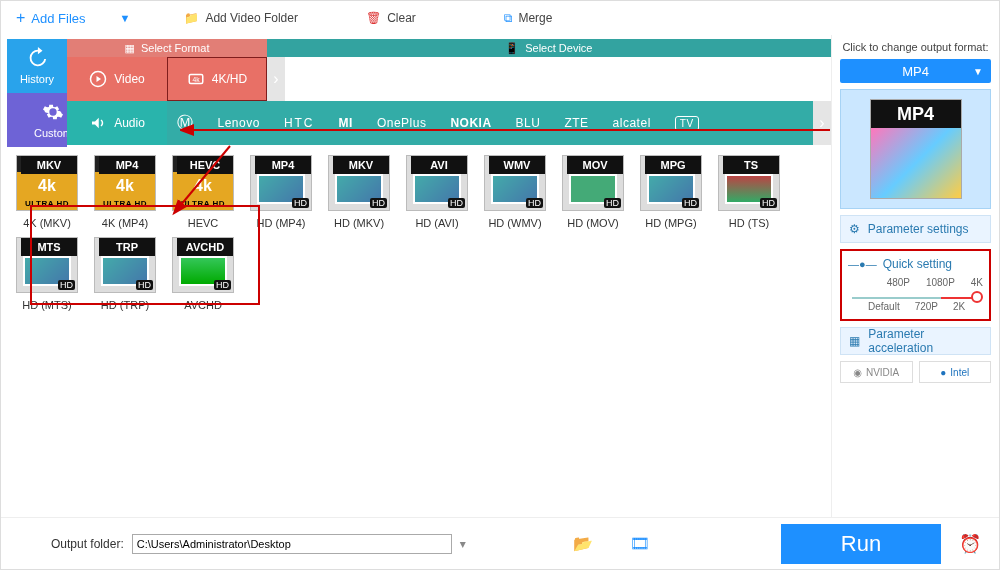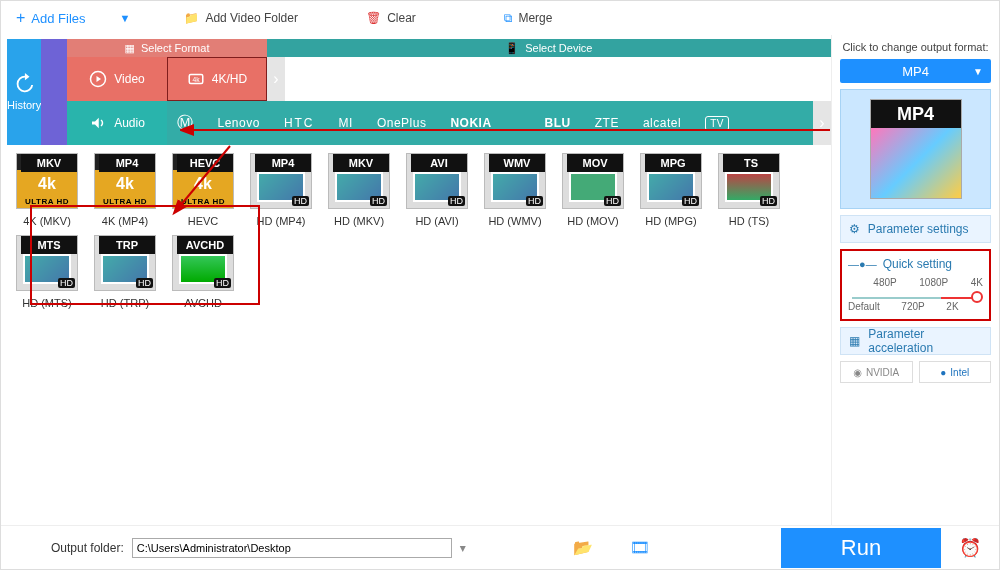--- a/index.html
+++ b/index.html
@@ -18,21 +18,21 @@
   .toolbar { height: 28px; margin: 6px 5px 0 5px; display: flex; align-items: center; gap: 14px; padding: 0 10px 6px 10px; }
   .tbtn { display: flex; align-items: center; gap: 6px; font-size: 12px; color: #444; cursor: pointer; }
   .tbtn.add-files { color: #1e90ff; font-size: 13px; }
   .tb-caret { color: #1e90ff; margin: 0 40px 0 20px; font-size: 11px; }
 
   
   .main { flex: 1 1 auto; display: flex; }
   .left-wrap { flex: 1; display: flex; flex-direction: column; margin: 4px 0 0 6px; }
   .format-band { display: flex; }
 
-  .sidecol { width: 60px; display: flex; flex-direction: row; text-align: right; }
+  .sidecol { width: 60px; display: flex; flex-direction: column; text-align: right; }
   .sidetab { flex: 1; display: flex; flex-direction: column; align-items: center; justify-content: center; color: #fff; gap: 4px; padding: 8px 0; }
   .sidetab.history { background: #29a3eb; }
   .sidetab.custom  { background: #6e63d6; padding-left: 32px; }
   .sidetab svg { width: 22px; height: 22px; fill: #fff; }
   .sidetab span { font-size: 11px; }
 
   .format-area { flex: 1; }
   .fmt-header { display: flex; height: 18px; font-size: 11px; color: #fff; }
   .fmt-header .hdr { flex: 1; display: flex; align-items: center; justify-content: center; gap: 6px; }
   .fmt-header .hdr.sf { background: #e27e76; flex: 0 0 200px; }
@@ -74,30 +74,30 @@
   .out-sel { height: 24px; background:#1e90ff;color:#fff;display:flex;align-items:center;justify-content:center;border-radius:2px;position:relative;font-size:13px;}
   .out-sel .caret{position:absolute;right:8px;font-size:10px;}
   .out-preview { height: 120px; background:#cbe7ff; border:1px solid #a7d3f5; display:flex;align-items:center;justify-content:center; }
   .out-preview-inner{width:92px;height:100px;border:1px solid #aaa;background:#eee;display:flex;flex-direction:column;overflow:hidden;}
   .out-preview-inner .top{height:28px;background:#111;color:#fff;font-size:18px;font-weight:bold;display:flex;align-items:center;justify-content:center;}
   .out-preview-inner .pic{flex:1;background:linear-gradient(135deg,#f7b,#6cf,#fc4);}
   .rp-btn { height:28px;border:1px solid #cfe3f5;background:#eaf4ff;display:flex;align-items:center;gap:8px;padding:0 8px;color:#2a7ab0;font-size:12px;cursor:pointer;}
   .quick { border:2px solid #cc0000; padding:6px 6px 8px 6px; }
   .quick-title{display:flex;align-items:center;gap:6px;color:#2a7ab0;font-size:12px;margin-bottom:6px;}
   .quick-scale{position:relative;height:34px;}
-  .qs-row{display:flex;justify-content:space-between;font-size:10px;color:#666;}
+  .qs-row{display:flex;justify-content:space-between;font-size:10px;color:#666;margin-left:20px;}
   .qs-line{position:absolute;left:4px;right:4px;top:20px;height:2px;background:#9cc;}
   .qs-line .fill{position:absolute;left:70%;right:0;top:0;height:2px;background:#e33;}
   .qs-knob{position:absolute;right:0;top:14px;width:12px;height:12px;border-radius:50%;border:2px solid #e33;background:#fff;}
   .hw-row{display:flex;gap:6px;}
   .hw-row .b{flex:1;border:1px solid #ddd;height:22px;display:flex;align-items:center;justify-content:center;gap:4px;font-size:10px;color:#888;}
   .hw-row .b.intel{color:#1e73be;}
 
   
-  .bottombar { height: 44px; border-top:1px solid #eee; display:flex;align-items:center;padding:0 6px 0 50px;gap:8px;}
+  .bottombar { height: 52px; border-top:1px solid #eee; display:flex;align-items:center;padding:0 6px 0 50px;gap:8px;}
   .of-label{font-size:12px;color:#333;}
   .of-input{flex:0 0 320px;height:20px;border:1px solid #aaa;padding:0 4px;font-size:11px;}
   .bb-icons{display:flex;gap:36px;margin-left:100px;color:#1e90ff;font-size:16px;}
   .run-btn{margin-left:auto;width:160px;height:40px;background:#1e90ff;color:#fff;font-size:22px;display:flex;align-items:center;justify-content:center;cursor:pointer;}
   .alarm{width:44px;display:flex;align-items:center;justify-content:center;color:#1e90ff;font-size:18px;}
 
   
   .anno-arrow{position:absolute; pointer-events:none;}
 </style>
 </head>
@@ -181,24 +181,24 @@
                 <svg viewBox="0 0 24 24">
                     <path d="M4 10v4h4l5 5V5L8 10H4z" fill="#fff"></path>
                     <path d="M16 8a5 5 0 0 1 0 8" fill="none" stroke="#fff" stroke-width="2"></path>
                   </svg>
                 <span>Audio</span>
               </div>
               <div class="brand-strip b">
                 <span class="brand" style="font-size:16px;">Ⓜ</span>
                 <span class="brand">Lenovo</span>
                 <span class="brand" style="letter-spacing:2px;">HTC</span>
-                <span class="brand" style="font-weight:normal;">MI</span>
+                <span class="brand" style="font-weight:bold;">MI</span>
                 <span class="brand">OnePlus</span>
                 <span class="brand" style="font-weight:bold;">NOKIA</span>
-                <span class="brand" style="font-weight:bold;margin-left:29px;">BLU</span>
+                <span class="brand" style="font-weight:normal;">BLU</span>
                 <span class="brand">ZTE</span>
                 <span class="brand">alcatel</span>
                 <span class="brand" style="border:1.5px solid #fff;padding:1px 4px;border-radius:3px;font-size:10px;">TV</span>
               </div>
               <div class="scroll-arrow">›</div>
             </div>
           </div>
         </div>
       </div>
 

